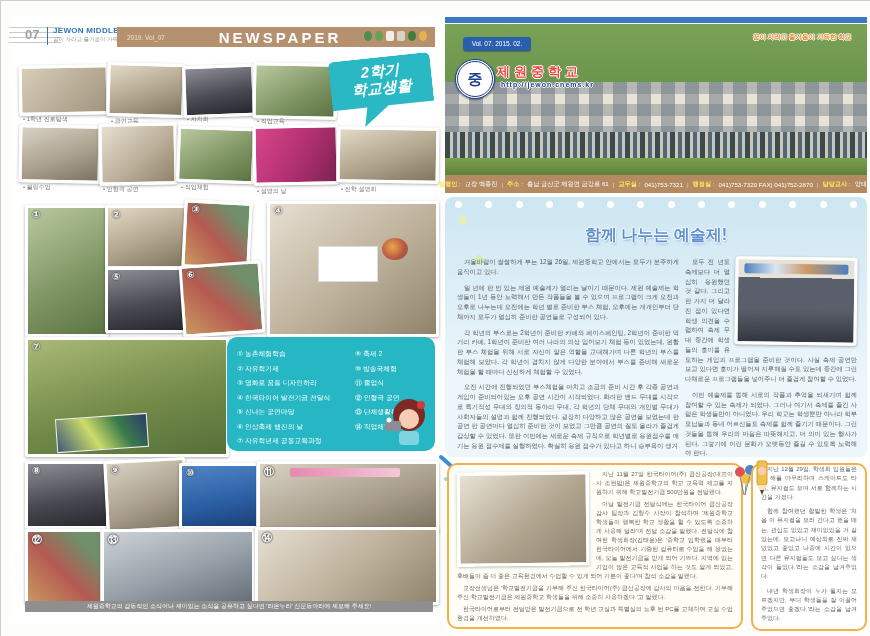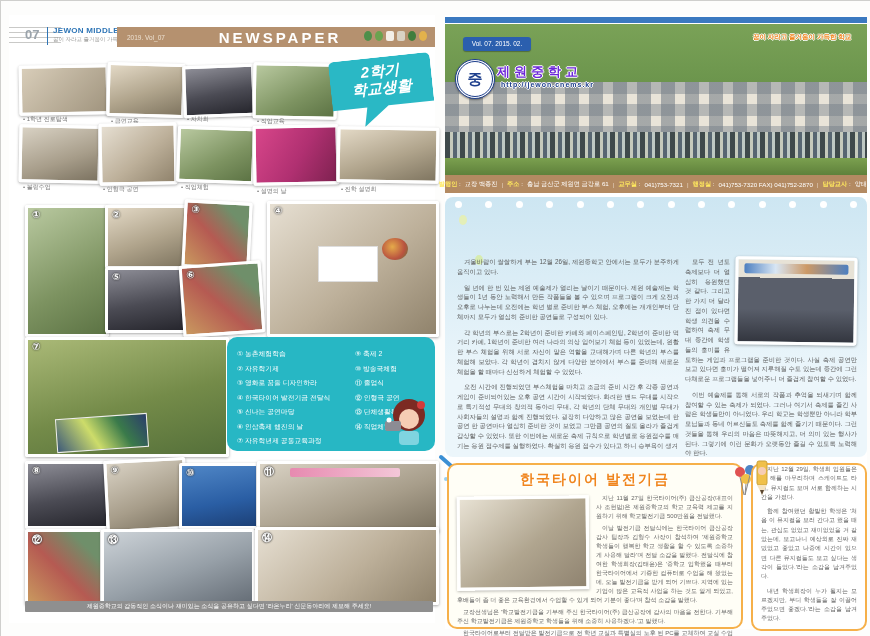--- a/index.html
+++ b/index.html
@@ -45,21 +45,21 @@
   
   #r-topline{background:#3b79c0;}
   #banner{background:linear-gradient(#7aa257,#55803c);overflow:hidden;}
   #banner .building{position:absolute;left:0;right:0;top:58px;height:50px;background:#e9e4d8;
      background-image:repeating-linear-gradient(90deg,rgba(110,120,130,.55) 0 14px,rgba(0,0,0,0) 14px 24px),repeating-linear-gradient(rgba(120,130,140,.45) 0 12px,rgba(0,0,0,0) 12px 22px);}
   #banner .crowd{position:absolute;left:0;right:0;top:108px;height:26px;background:repeating-linear-gradient(90deg,#3a3f4d 0 5px,#d8d6d2 5px 8px,#56607a 8px 12px,#cfd4da 12px 15px);opacity:.85;}
   #banner .grass{position:absolute;left:0;right:0;top:134px;height:18px;background:linear-gradient(#7ba04f,#5d7f3a);}
   #vol-badge{background:#2b5fae;color:#fff;font-size:6.5px;border-radius:3px;text-align:center;line-height:14px;box-shadow:0 1px 1px rgba(0,0,0,.3);}
   #logo-circle{width:34px;height:34px;border-radius:50%;background:#fff;border:3px double #1d3e8c;color:#1d3e8c;
      font-size:15px;font-weight:bold;text-align:center;line-height:34px;box-shadow:0 1px 2px rgba(0,0,0,.4);}
-  #schoolname-kr{font-size:13px;font-weight:bold;color:#6d28d9;letter-spacing:4px;
+  #schoolname-kr{font-size:13px;font-weight:bold;color:#ef4444;letter-spacing:4px;
      text-shadow:-1px 0 #fff,1px 0 #fff,0 -1px #fff,0 1px #fff;}
   #site-url{font-size:7px;font-weight:bold;color:#1d3e8c;letter-spacing:1px;text-shadow:-1px 0 #fff,1px 0 #fff,0 -1px #fff,0 1px #fff;}
   #r-slogan{font-size:6.5px;font-weight:bold;color:#f0861e;text-shadow:-1px 0 #fff,1px 0 #fff,0 -1px #fff,0 1px #fff;}
   #raon-title{font-size:52px;font-weight:900;color:#203f92;letter-spacing:1px;
      text-shadow:-2px 0 #fff,2px 0 #fff,0 -2px #fff,0 2px #fff,-2px -2px #fff,2px 2px #fff,-2px 2px #fff,2px -2px #fff,3px 4px 3px rgba(0,0,0,.35);}
   #info-bar{background:#b38a62;color:#fff;font-size:6.2px;display:flex;align-items:center;justify-content:center;gap:4px;white-space:nowrap;}
   .ib-label{color:#ffe95e;font-weight:bold;}
   .ib-label::after{content:" : ";color:#fff;font-weight:normal;}
   .ib-sep{color:#e7d6c2;}
   
@@ -266,20 +266,21 @@
           <span class="dot"></span>
           <span class="dot"></span>
           <span class="dot"></span>
           <span class="dot"></span>
           <span class="dot"></span>
           <span class="dot"></span>
           <span class="dot"></span>
       </div>
       <span class="balloon-dec" style="left:14px;top:18px;background:#e9f0a9;"></span>
       <span class="balloon-dec" style="left:30px;top:58px;background:#d7ec9d;"></span>
+      <div id="article-title" class="abs" style="left:0;top:28px;width:422px;">함께 나누는 예술제!</div>
       <div class="art-col abs" style="left:12px;top:60px;width:222px;">
         <p>겨울바람이 쌀쌀하게 부는 12월 26일, 제원중학교 안에서는 모두가 분주하게 움직이고 있다.</p>
         <p>일 년에 한 번 있는 제원 예술제가 열리는 날이기 때문이다. 제원 예술제는 학생들이 1년 동안 노력해서 만든 작품들을 볼 수 있으며 프로그램이 크게 오전과 오후로 나누는데 오전에는 학년 별로 준비한 부스 체험, 오후에는 개개인부터 단체까지 모두가 열심히 준비한 공연들로 구성되어 있다.</p>
         <p>각 학년의 부스로는 2학년이 준비한 카페와 페이스페인팅, 2학년이 준비한 먹거리 카페, 1학년이 준비한 여러 나라의 의상 입어보기 체험 등이 있었는데, 원활한 부스 체험을 위해 서로 자신이 맡은 역할을 교대해가며 다른 학년의 부스를 체험해 보았다. 각 학년이 겹치지 않게 다양한 분야에서 부스를 준비해 새로운 체험을 할 때마다 신선하게 체험할 수 있었다.</p>
         <p>오전 시간에 진행되었던 부스체험을 마치고 조금의 준비 시간 후 각종 공연과 게임이 준비되어있는 오후 공연 시간이 시작되었다. 화려한 밴드 무대를 시작으로 특기적성 무대와 창의적 동아리 무대, 각 학년의 단체 무대와 개인별 무대가 사회자들의 설명과 함께 진행되었다. 굉장히 다양하고 많은 공연을 보였는데 한 공연 한 공연마다 열심히 준비한 것이 보였고 그만큼 공연의 질도 올라가 즐겁게 감상할 수 있었다. 또한 이번에는 새로운 축제 규칙으로 학년별로 응원점수를 매기는 응원 점수제를 실행하였다. 확실히 응원 점수가 있다고 하니 승부욕이 생겨</p>
       </div>
       <div class="art-col abs" style="left:240px;top:60px;width:172px;">
         <div id="art-photo">
             <div class="bannerline"></div>
           </div>
@@ -287,21 +288,20 @@
         <p>이번 예술제를 통해 서로의 작품과 추억을 되새기며 함께 참여할 수 있는 축제가 되었다. 그러나 여기서 축제를 즐긴 사람은 학생들만이 아니었다. 우리 학교는 학생뿐만 아니라 학부모님들과 동네 어르신들도 축제를 함께 즐기기 때문이다. 그런 것들을 통해 우리의 마음은 따뜻해지고, 더 의미 있는 행사가 된다. 그렇기에 이런 문화가 오랫동안 즐길 수 있도록 노력해야 한다.</p>
       </div>
     </div>
 
     <svg class="abs" style="left:-8px;top:438px;" width="34" height="34" viewBox="0 0 34 34">
       <path d="M4 4 L22 20 M22 20 L14 19 M22 20 L21 12" stroke="#3b8fd4" stroke-width="4" fill="none" stroke-linecap="round"></path>
       <circle cx="9" cy="26" r="2" fill="#9ad0f0"></circle>
     </svg>
 
     <div class="feat-box" style="left:2px;top:448px;width:296px;height:166px;">
-      <div id="fund-title">한국타이어 발전기금</div>
       <div id="fund-content">
         <div id="fund-photo"></div>
         <p>지난 11월 27일 한국타이어(주) 금산공장(대표이사 조현범)은 제원중학교의 학교 교육력 제고를 지원하기 위해 학교발전기금 500만원을 전달했다.</p>
         <p>이날 발전기금 전달식에는 한국타이어 금산공장 감사 팀장과 김형수 사장이 참석하여 '제원중학교 학생들이 행복한 학교 생활을 할 수 있도록 소중하게 사용해 달라'며 전달 소감을 말했다. 전달식에 참여한 학생회장(김태윤)은 '중학교 입학했을 때부터 한국타이어에서 기증한 컴퓨터로 수업을 해 왔었는데, 오늘 발전기금을 받게 되어 기쁘다. 지역에 있는 기업이 많은 교육적 사업을 하는 것도 알게 되었고, 후배들이 좀 더 좋은 교육환경에서 수업할 수 있게 되어 기분이 좋다'며 참석 소감을 말했다.</p>
         <p>교장선생님은 '학교발전기금을 기부해 주신 한국타이어(주) 금산공장에 감사의 마음을 전한다. 기부해 주신 학교발전기금은 제원중학교 학생들을 위해 소중히 사용하겠다.'고 말했다.</p>
         <p>한국타이어로부터 전달받은 발전기금으로 전 학년 교실과 특별실의 노후 된 PC를 교체하여 교실 수업 환경을 개선하였다.</p>
       </div>
     </div>
 
     <svg class="abs" style="left:288px;top:450px;" width="26" height="36" viewBox="0 0 26 36">

